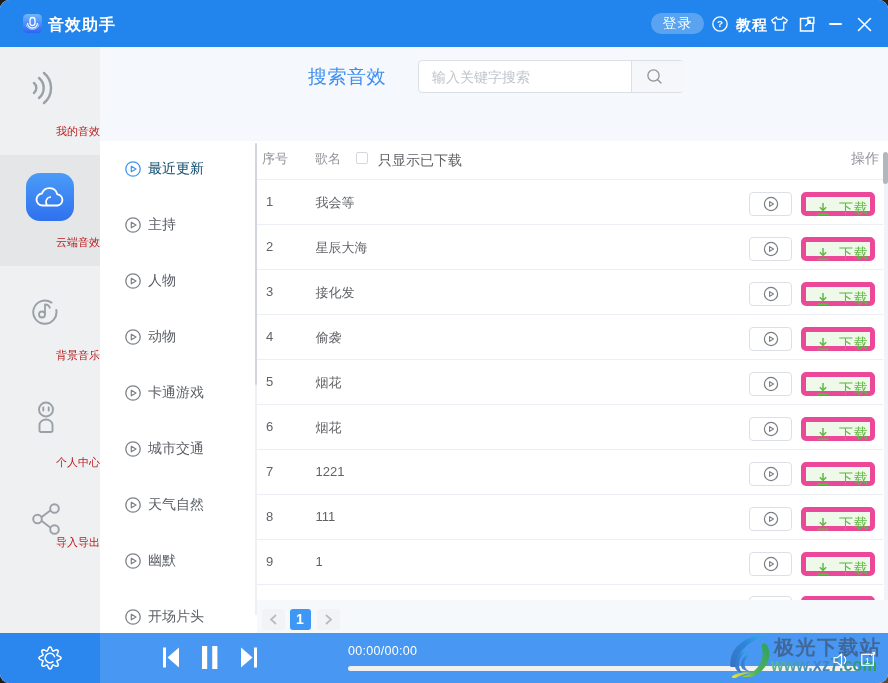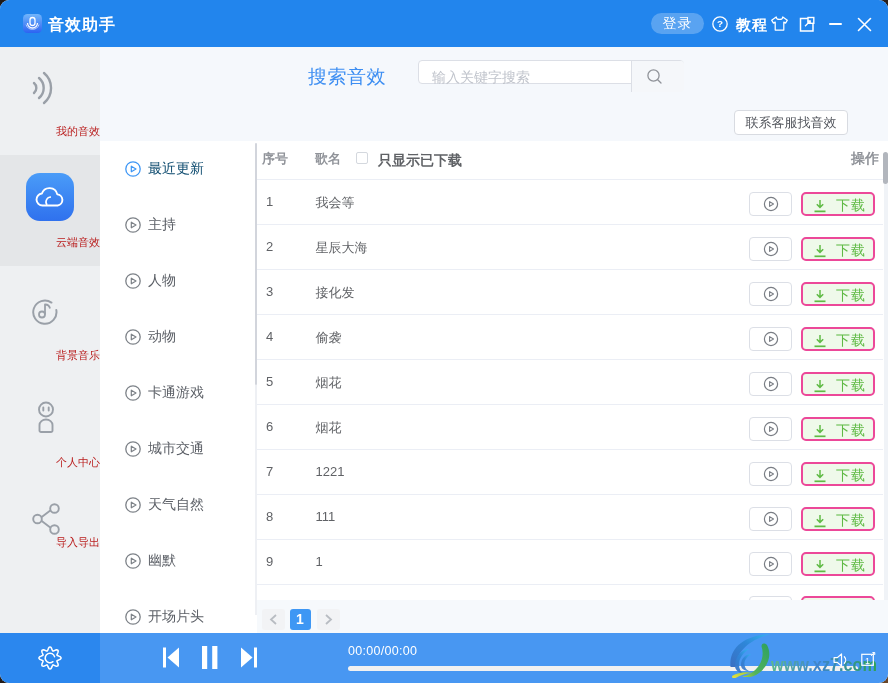--- a/index.html
+++ b/index.html
@@ -13,35 +13,35 @@
 .minus{position:absolute;left:829px;top:22.5px;width:13px;height:2.5px;background:#fff;border-radius:1px;}
 
 .sidebar{position:absolute;left:0;top:47px;width:100px;height:586px;background:#eef0f2;}
 .sel{position:absolute;left:0;top:108px;width:100px;height:111px;background:#e4e6e8;}
 .sblabel{position:absolute;width:100px;text-align:right;font-size:11px;color:#b91c1c;}
 .cloudsq{position:absolute;left:26px;top:126px;width:48px;height:48px;border-radius:14px;background:linear-gradient(180deg,#4a9cf8,#2f71ee);}
 .footer{position:absolute;left:0;top:633px;width:100px;height:50px;background:#2b87ee;}
 
 .band{position:absolute;left:100px;top:47px;width:788px;height:94px;background:#f5f8fc;}
 .stitle{position:absolute;left:308px;top:64px;font-size:19px;color:#3d8ef2;letter-spacing:0.5px;}
-.sinput{position:absolute;left:418px;top:60px;width:266px;height:24px;background:#fff;border:1px solid #dcdfe6;border-radius:4px;}
+.sinput{position:absolute;left:418px;top:60px;width:266px;height:33px;background:#fff;border:1px solid #dcdfe6;border-radius:4px;}
 .sbtn{position:absolute;left:212px;top:0;width:53px;height:31px;background:#f5f7fa;border-left:1px solid #dcdfe6;border-radius:0 3px 3px 0;}
 .placeholder{position:absolute;left:13px;top:8px;font-size:14px;color:#c0c4cc;}
 .instr{position:absolute;left:148px;top:116px;font-size:14px;color:#62666d;}
 .contactbtn{position:absolute;left:734px;top:110px;width:114px;height:25px;background:#fff;border:1px solid #d8dbe1;border-radius:4px;font-size:13px;color:#54575e;text-align:center;line-height:23px;}
 
 .cat{position:absolute;left:148px;font-size:14px;color:#5b5f66;}
 .cat.on{color:#0c4a6e;}
 
-.thead{position:absolute;font-size:14px;color:#909399;font-weight:bold;}
+.thead{position:absolute;font-size:14px;color:#909399;}
 .trow{position:absolute;left:257px;width:626px;height:45px;border-bottom:1px solid #ebeef5;background:#fff;}
 .num{position:absolute;left:9px;top:13.5px;font-size:13px;color:#606266;}
 .name{position:absolute;left:58.5px;top:13.5px;font-size:13px;color:#606266;}
 .playbtn{position:absolute;left:492px;top:11.5px;width:43px;height:24px;border:1px solid #dcdfe6;border-radius:4px;background:#fff;}
-.dlbtn{position:absolute;left:544px;top:11.5px;width:74px;height:24px;background:#eff9ea;border:2px solid #ec4899;border-radius:5px;color:#60ba45;font-size:14px;}
+.dlbtn{position:absolute;left:544px;top:11.5px;width:74px;height:24px;background:#eff9ea;border:5px solid #ec4899;border-radius:5px;color:#60ba45;font-size:14px;}
 .dltext{position:absolute;left:33px;top:3px;letter-spacing:1px;}
 .checkbox{position:absolute;left:356px;top:152px;width:12px;height:12px;border:1px solid #d4d8de;border-radius:2px;background:#fff;}
 
 .pgstrip{position:absolute;left:257px;top:600px;width:631px;height:33px;background:#f6f9fc;}
 .pgbtn{position:absolute;top:8.5px;width:23px;height:21px;border-radius:3px;background:#f2f3f5;}
 .pgone{position:absolute;left:32.5px;top:8.5px;width:21px;height:21px;border-radius:3px;background:#3e97f4;color:#fff;font-size:14px;font-weight:bold;text-align:center;line-height:21px;}
 
 .player{position:absolute;left:100px;top:633px;width:788px;height:50px;background:#4897f2;}
 .time{position:absolute;left:248px;top:11px;font-size:12.5px;color:#fff;font-weight:normal;letter-spacing:0.3px;}
 .progress{position:absolute;left:248px;top:33px;width:510px;height:4.5px;border-radius:2.5px;background:#f1f1f1;}
@@ -139,21 +139,20 @@
   <div class="stitle">搜索音效</div>
   <div class="sinput">
     <div class="sbtn">
       <svg class="abs" style="left:14px;top:7px" width="18" height="18" viewBox="0 0 18 18">
         <circle cx="7.5" cy="7.5" r="5.6" fill="none" stroke="#909399" stroke-width="1.3"></circle>
         <path d="M11.7 11.7 L15 15" stroke="#909399" stroke-width="1.3" stroke-linecap="round"></path>
       </svg>
     </div>
     <div class="placeholder">输入关键字搜索</div>
   </div>
-  <div class="contactbtn">联系客服找音效</div>
 
   <div id="cats">
       <svg class="abs" style="left:125px;top:161px" width="16" height="16" viewBox="0 0 16 16">
         <circle cx="8" cy="8" r="7.2" fill="none" stroke="#3f97f5" stroke-width="1.3"></circle>
         <path d="M6.3 5.2 L11 8 L6.3 10.8 Z" fill="none" stroke="#3f97f5" stroke-width="1.2" stroke-linejoin="round"></path>
       </svg>
       <div class="cat on" style="position:absolute;top:160px">最近更新</div>
       <svg class="abs" style="left:125px;top:217px" width="16" height="16" viewBox="0 0 16 16">
         <circle cx="8" cy="8" r="7.2" fill="none" stroke="#7d8288" stroke-width="1.3"></circle>
         <path d="M6.3 5.2 L11 8 L6.3 10.8 Z" fill="none" stroke="#7d8288" stroke-width="1.2" stroke-linejoin="round"></path>
@@ -413,20 +412,21 @@
           <stop offset="0" stop-color="#9ccb3f"></stop>
             <stop offset="1" stop-color="#f2e23a"></stop>
         </linearGradient>
       </defs>
       <path d="M3.5 35 C2 18 14 4 43 2 C22 8 9 20 8.5 35 Z" fill="url(#ga1)"></path>
       <path d="M8 34 C8 24 14 18 22 17 C16 21 12 26 12 33 C12 37 14 40 17 42 C12 41 8 38 8 34 Z" fill="url(#ga1)" opacity="0.95"></path>
       <path d="M14 33 C14 26 19 22 24 22 C20 25 17 28 17.5 33 C18 36 19.5 38 22 39 C17 39 14 36.5 14 33 Z" fill="url(#ga1)" opacity="0.9"></path>
       <path d="M40 13 C45.5 23 41 36 29 43 C24 45.5 18 45.5 15 44.5 C22 43.5 28 39 32 33.5 C36 27.5 36.5 20 34.5 14.5 C34.5 11.5 37 10.5 40 13 Z" fill="url(#ga2)"></path>
       <path d="M5 44 C11 40.5 19 39.5 25 41 C18 41.5 11 44 7 47 C5.5 46.5 5 45.5 5 44 Z" fill="url(#ga3)"></path>
     </svg>
+    <div class="wm1">极光下载站</div>
     <svg class="abs" style="left:671px;top:21px" width="112" height="24" viewBox="0 0 112 24">
       <defs>
           <linearGradient id="wmg" x1="0" y1="0" x2="1" y2="0">
         <stop offset="0" stop-color="#5cb98e"></stop>
             <stop offset="0.45" stop-color="#3f84cd"></stop>
             <stop offset="1" stop-color="#2ea355"></stop>
           </linearGradient>
         </defs>
       <text x="0" y="17" font-size="19" font-weight="bold" fill="url(#wmg)" font-family="Liberation Sans" textLength="106" lengthAdjust="spacingAndGlyphs">www.xz7.com</text>
     </svg>

